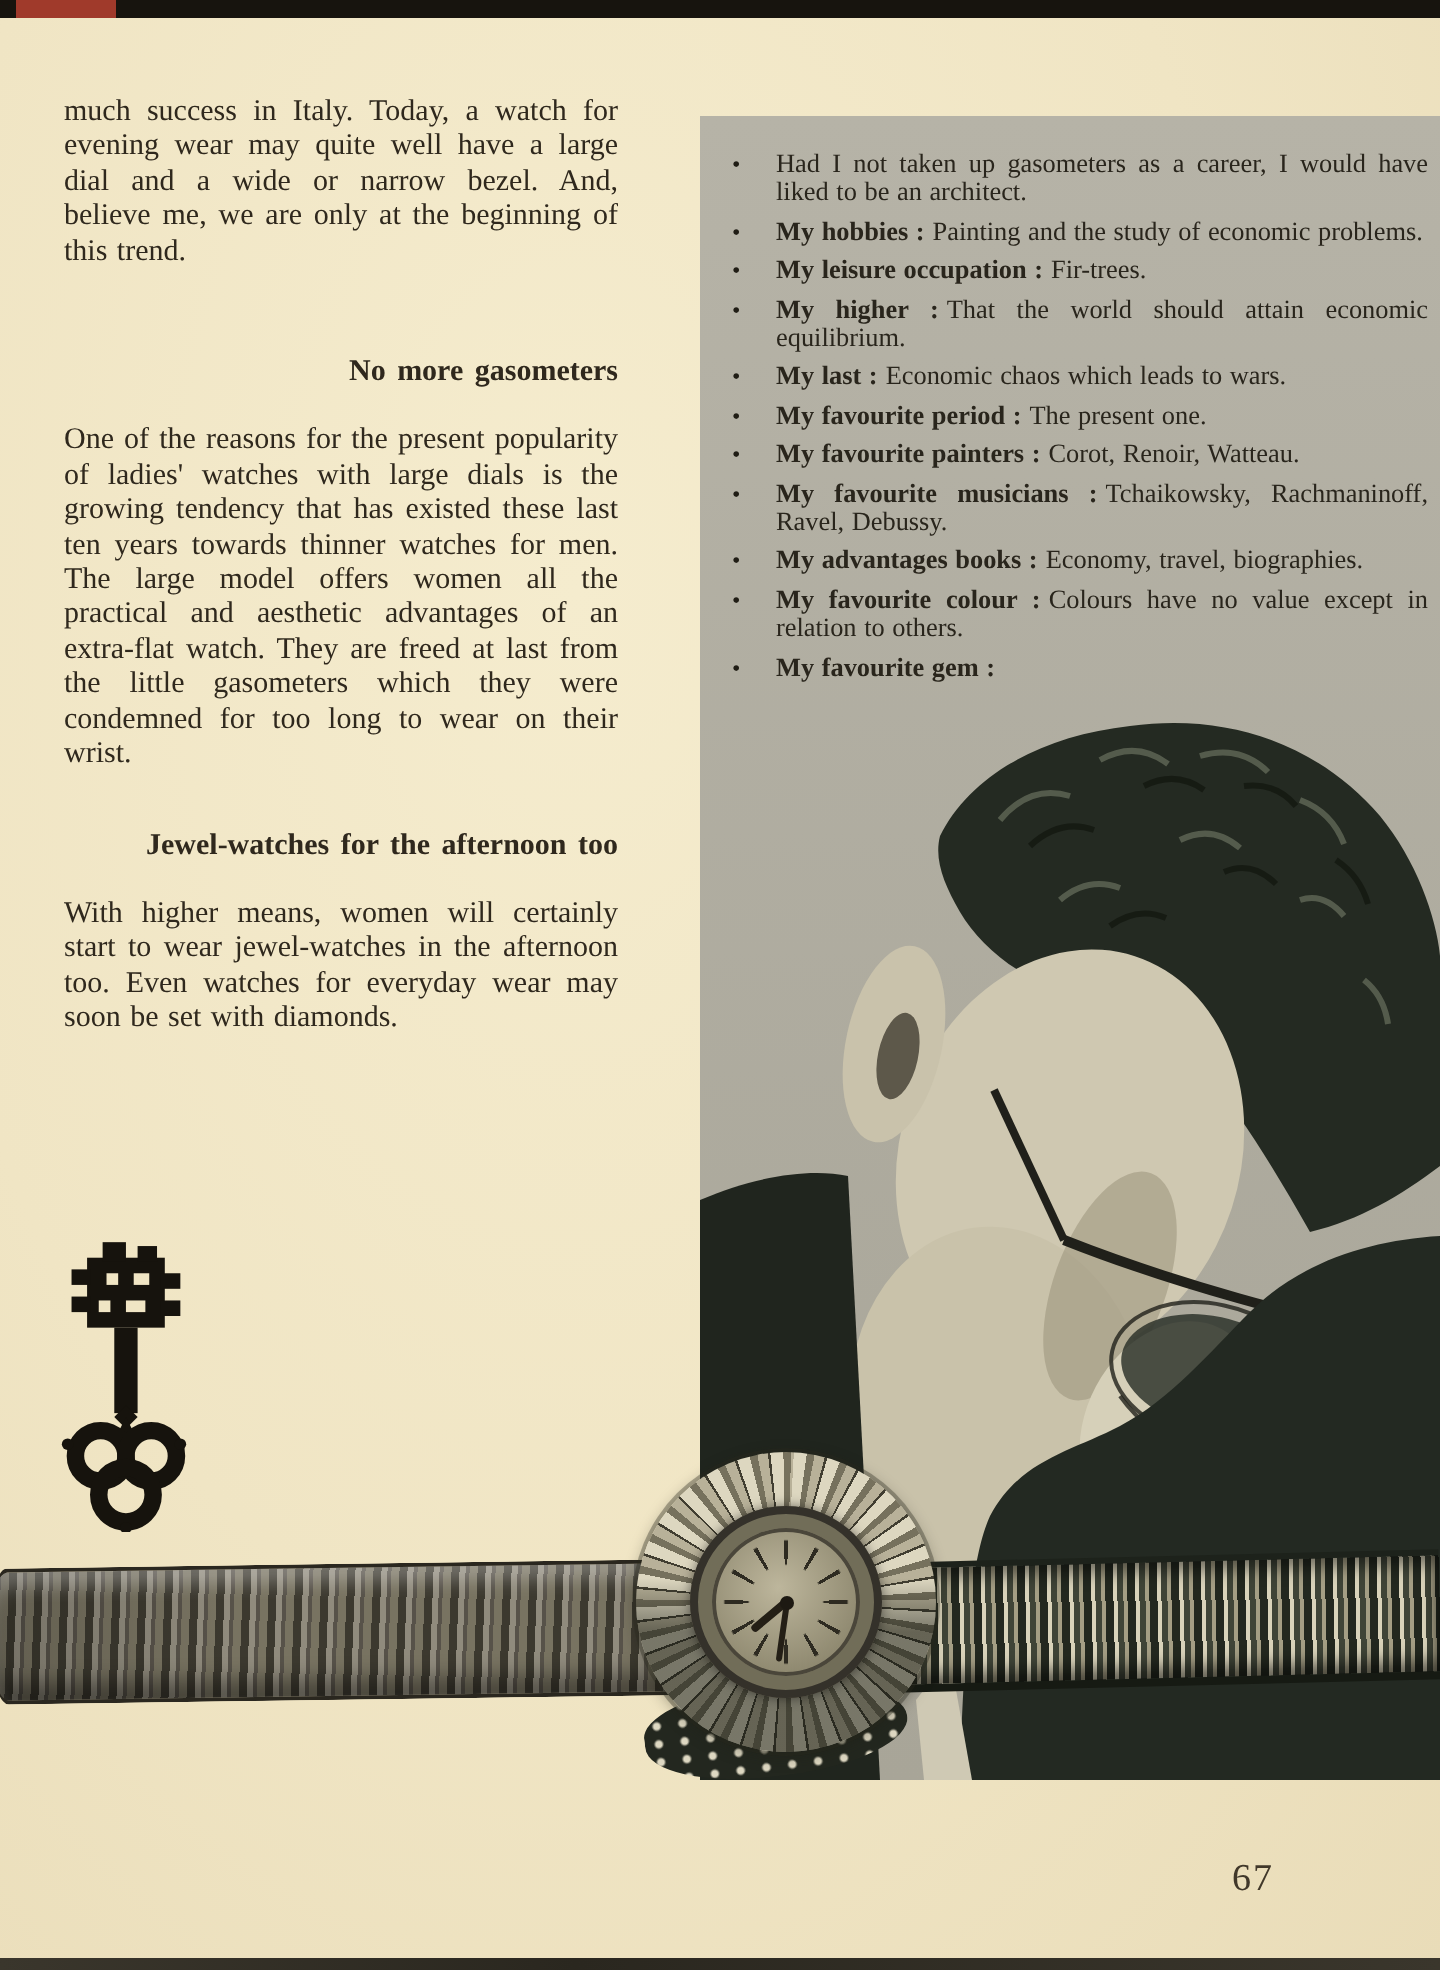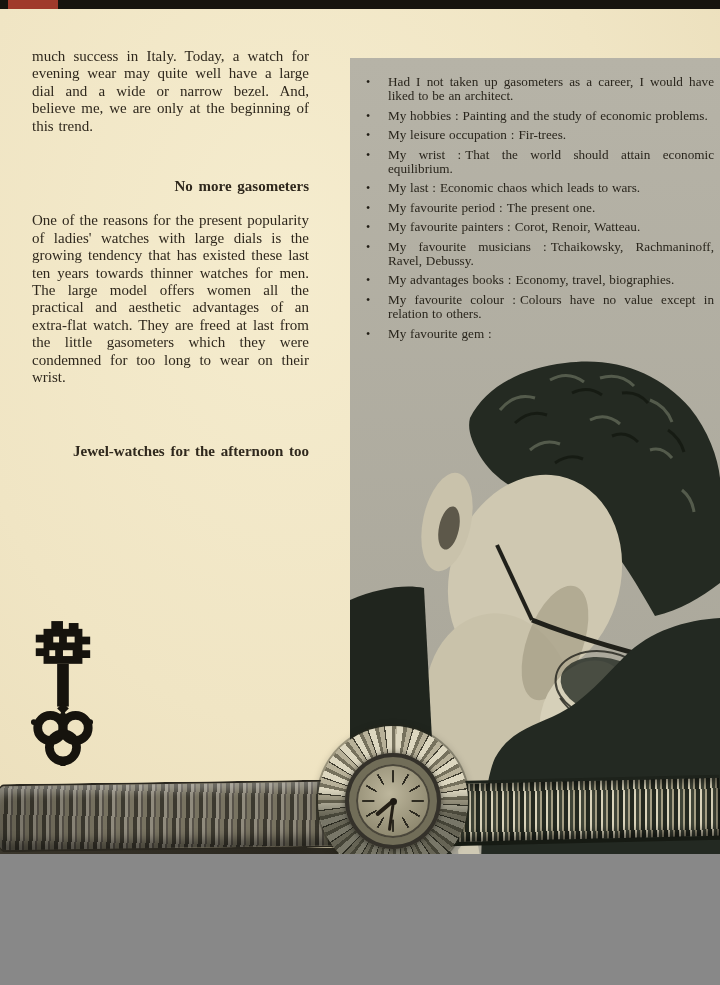--- a/index.html
+++ b/index.html
@@ -1,36 +1,36 @@
 <!DOCTYPE html>
 <html><head>
 <meta charset="utf-8">
 <style>
   html,body{margin:0;padding:0;background:#888;}
-  .page{position:relative;width:720px;height:854px;overflow:hidden;
+  .page{position:relative;width:720px;height:985px;overflow:hidden;
         background:radial-gradient(ellipse at 40% 30%, #f5ecce 0%, #f0e5c4 55%, #e9dcb8 100%);
         font-family:"Liberation Serif","DejaVu Serif",serif;color:#2f281d;}
   
   .top-bar{position:absolute;left:0;top:0;width:720px;height:9px;background:#17140e;}
   .top-bar-accent{position:absolute;left:8px;top:0;width:50px;height:9px;}
   .bottom-bar{position:absolute;left:0;bottom:0;width:720px;height:6px;background:linear-gradient(to right,#3a362c,#2a271f 40%,#3a362c);}
   
   .left-col{position:absolute;left:32px;top:48px;width:277px;font-size:15px;line-height:17.4px;
             text-align:justify;word-spacing:1px;}
   .left-col p{margin:0;}
   .sec-head{margin:43px 0 17px;font-size:15px;font-weight:700;text-align:right;word-spacing:2px;}
-  .sec-head.second{margin-top:56px;}
+  .sec-head.second{margin-top:28px;}
   
   .panel{position:absolute;left:350px;top:58px;width:370px;height:832px;background:#b2afa3;}
   .portrait-svg{position:absolute;left:0;top:0;z-index:1;}
   .bullets{position:relative;z-index:2;padding:17px 6px 0 12px;font-size:13.2px;line-height:14.4px;
            color:#29251c;text-align:justify;word-spacing:0.5px;}
   .pl-item{position:relative;padding-left:26px;margin-bottom:5px;}
   .pl-bullet{position:absolute;left:4px;top:0px;font-size:12px;color:#201d15;}
-  .pl-label{font-weight:400;}
+  .pl-label{font-weight:700;}
   .pl-label:not(:empty){margin-right:4px;}
   .pl-item.stacked .pl-text{display:block;}
   
   .key{position:absolute;left:28px;top:618px;z-index:2;}
   
   .band-left{position:absolute;left:-4px;top:782px;width:342px;height:64px;transform:rotate(-0.8deg);z-index:3;
     background:
       linear-gradient(to right, rgba(0,0,0,.18), rgba(0,0,0,0) 35%),
       repeating-linear-gradient(93deg,#908b7d 0 3px,#575249 3px 5px,#787361 5px 9px,#3c392f 9px 13px);
     border-top:2px solid #2a271f;border-bottom:2px solid #2a271f;
@@ -74,20 +74,21 @@
 
   <div class="top-bar">
     <div class="top-bar-accent" style="background:#a03a2b;"></div>
   </div>
 
   <div class="left-col">
     <p>much success in Italy. Today, a watch for evening wear may quite well have a large dial and a wide or narrow bezel. And, believe me, we are only at the beginning of this trend.</p>
     <div class="sec-head">No more gasometers</div>
     <p>One of the reasons for the present popularity of ladies' watches with large dials is the growing tendency that has existed these last ten years towards thinner watches for men. The large model offers women all the practical and aesthetic advantages of an extra-flat watch. They are freed at last from the little gasometers which they were condemned for too long to wear on their wrist.</p>
     <div class="sec-head second">Jewel-watches for the afternoon too</div>
+    <p>With higher means, women will certainly start to wear jewel-watches in the afternoon too. Even watches for everyday wear may soon be set with diamonds.</p>
   </div>
 
   <div class="panel">
 
     <svg class="portrait-svg" width="370" height="832" viewBox="0 0 370 832">
       <defs>
         <linearGradient id="bgg" x1="0" y1="0" x2="0" y2="1">
           <stop offset="0" stop-color="#b6b3a7"></stop>
             <stop offset="1" stop-color="#a8a598"></stop>
         </linearGradient>
@@ -136,21 +137,21 @@
 
       <path d="M0,542 C28,530 55,526 74,530 L90,832 L0,832 Z" fill="#20251e"></path>
       <path d="M370,560 C335,562 300,573 275,598 C255,618 235,642 210,655 C185,668 160,672 145,700 C136,720 132,760 130,832 L370,832 Z" fill="#232922"></path>
       <polygon points="108,792 125,770 136,832 112,832" fill="#cfc9b4"></polygon>
     </svg>
 
     <div class="bullets">
       <div class="pl-item"><span class="pl-bullet">•</span><span class="pl-label"></span><span class="pl-text">Had I not taken up gasometers as a career, I would have liked to be an architect.</span></div>
       <div class="pl-item"><span class="pl-bullet">•</span><span class="pl-label">My hobbies :</span><span class="pl-text">Painting and the study of economic problems.</span></div>
       <div class="pl-item"><span class="pl-bullet">•</span><span class="pl-label">My leisure occupation :</span><span class="pl-text">Fir-trees.</span></div>
-      <div class="pl-item"><span class="pl-bullet">•</span><span class="pl-label">My wrist :</span><span class="pl-text">That the world should attain economic equilibrium.</span></div>
+      <div class="pl-item"><span class="pl-bullet">•</span><span class="pl-label">My higher :</span><span class="pl-text">That the world should attain economic equilibrium.</span></div>
       <div class="pl-item"><span class="pl-bullet">•</span><span class="pl-label">My last :</span><span class="pl-text">Economic chaos which leads to wars.</span></div>
       <div class="pl-item"><span class="pl-bullet">•</span><span class="pl-label">My favourite period :</span><span class="pl-text">The present one.</span></div>
       <div class="pl-item"><span class="pl-bullet">•</span><span class="pl-label">My favourite painters :</span><span class="pl-text">Corot, Renoir, Watteau.</span></div>
       <div class="pl-item"><span class="pl-bullet">•</span><span class="pl-label">My favourite musicians :</span><span class="pl-text">Tchaikowsky, Rachmaninoff, Ravel, Debussy.</span></div>
       <div class="pl-item"><span class="pl-bullet">•</span><span class="pl-label">My advantages books :</span><span class="pl-text">Economy, travel, biographies.</span></div>
       <div class="pl-item"><span class="pl-bullet">•</span><span class="pl-label">My favourite colour :</span><span class="pl-text">Colours have no value except in relation to others.</span></div>
       <div class="pl-item stacked"><span class="pl-bullet">•</span><span class="pl-label">My favourite gem :</span></div>
     </div>
   </div>
 

